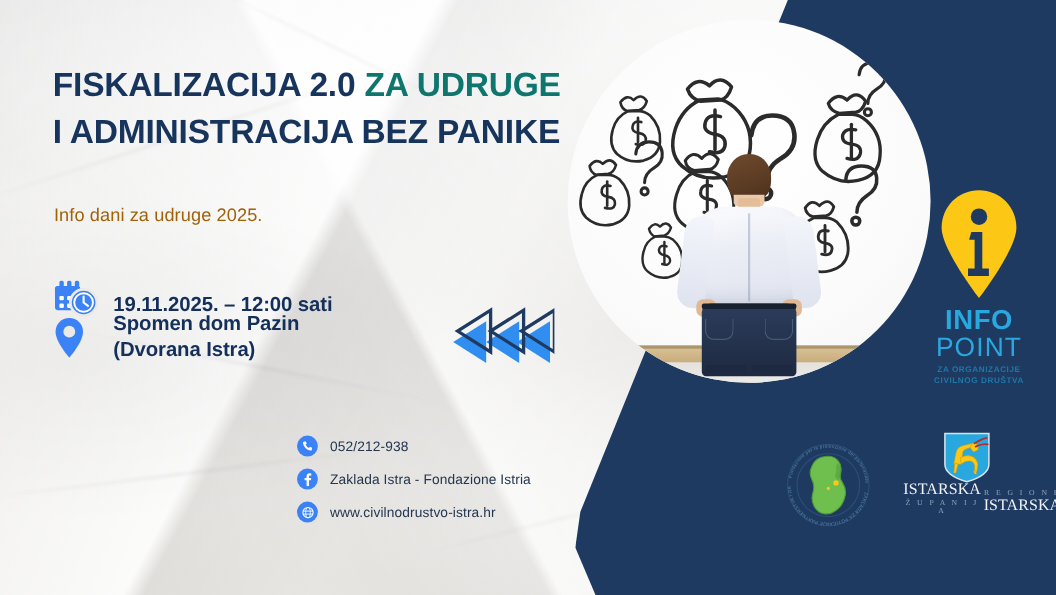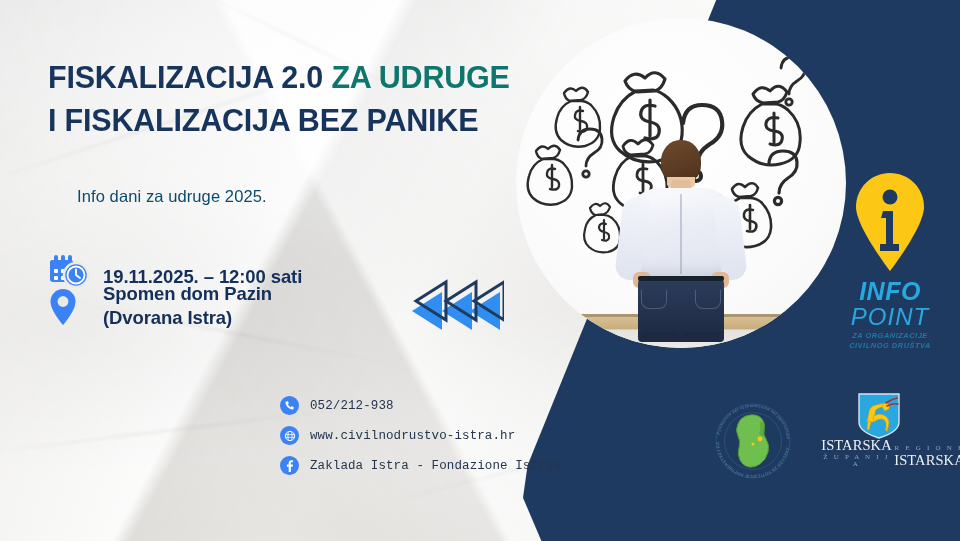--- a/index.html
+++ b/index.html
@@ -164,23 +164,22 @@
     color: #17355c;
   }
   .headline .accent { color: #0f766e; }
   .headline .l2 { display: block; }
 
   .subtitle {
     position: absolute;
     left: 49px;
     top: 187px;
     font-size: 16.5px;
-    color: #0c4a6e;
+    color: #a16207;
     letter-spacing: .1px;
-    margin-left: 28px;
   }
 
   .detail-row {
     position: absolute;
     display: flex;
     align-items: flex-end;
     gap: 14px;
   }
   .detail-date { left: 49px; top: 255px; }
   .detail-place { left: 49px; top: 280px; }
@@ -188,26 +187,25 @@
     font-size: 18.5px;
     font-weight: 700;
     color: #14305a;
     line-height: 1.28;
     letter-spacing: -0.1px;
     padding-top: 2px;
   }
 
   .contact {
     position: absolute;
-    left: 280px;
+    left: 270px;
     top: 396px;
     display: flex;
     flex-direction: column;
     gap: 11px;
-    font-family: Liberation Mono, monospace;
   }
   .contact-row { display: flex; align-items: center; gap: 11px; }
   .contact-text {
     font-size: 12.5px;
     color: #24364f;
     letter-spacing: .1px;
   }
   .c-badge {
     width: 19px; height: 19px; border-radius: 50%;
     background: #3b82f6;
@@ -215,21 +213,20 @@
     flex: 0 0 19px;
   }
 
   
   .infopoint {
     position: absolute;
     left: 829px;
     top: 171px;
     width: 122px;
     text-align: center;
-    font-style: italic;
   }
   .ip-info {
     font-size: 25px; font-weight: 700; letter-spacing: .5px;
     color: #29a8e0; line-height: 1; margin-top: 4px;
   }
   .ip-point {
     font-size: 24px; font-weight: 400; letter-spacing: 1px;
     color: #29a8e0; line-height: 1.05;
   }
   .ip-tag {
@@ -362,21 +359,21 @@
       <div class="m-pocket r"></div>
       <div class="m-legs">
         <div class="m-leg l"></div>
         <div class="m-leg r"></div>
       </div>
     </div>
   </div>
 
   <div class="headline">
     <span>FISKALIZACIJA 2.0 </span><span class="accent">ZA UDRUGE</span>
-    <span class="l2">I FISKALIZACIJA BEZ PANIKE</span>
+    <span class="l2">I ADMINISTRACIJA BEZ PANIKE</span>
   </div>
 
   <div class="subtitle">Info dani za udruge 2025.</div>
 
   <div class="detail-row detail-date">
     <svg width="40" height="34" viewBox="0 0 40 34">
       <rect x="1" y="5" width="23" height="22" rx="3" fill="#3b82f6"></rect>
       <rect x="1" y="5" width="23" height="6" rx="3" fill="#3b82f6"></rect>
       <rect x="5" y="0" width="4" height="7" rx="2" fill="#3b82f6"></rect>
       <rect x="12" y="0" width="4" height="7" rx="2" fill="#3b82f6"></rect>
@@ -419,35 +416,35 @@
     <div class="contact-row">
       <span class="c-badge">
         <svg width="11" height="11" viewBox="0 0 16 16">
             <path d="M3.2 2.2 l2.4 -.4 1.5 3 -1.6 1.3 a8 8 0 0 0 4.4 4.4 l1.3 -1.6 3 1.5 -.4 2.4 a1.4 1.4 0 0 1 -1.5 1.1 C7.3 13.5 2.5 8.7 2.1 3.7 a1.4 1.4 0 0 1 1.1 -1.5z" fill="#ffffff"></path>
           </svg>
       </span>
       <span class="contact-text">052/212-938</span>
     </div>
     <div class="contact-row">
       <span class="c-badge">
+        <svg width="11" height="12" viewBox="0 0 12 14">
+            <path d="M7.6 14 V7.8 h2.1 l.32 -2.45 H7.6 V3.78 c0 -.71 .2 -1.19 1.21 -1.19 h1.29 V.4 A17 17 0 0 0 8.21 .3 C6.35 .3 5.08 1.44 5.08 3.53 v1.82 H2.96 V7.8 h2.12 V14z" fill="#ffffff"></path>
+          </svg>
+      </span>
+      <span class="contact-text">Zaklada Istra - Fondazione Istria</span>
+    </div>
+    <div class="contact-row">
+      <span class="c-badge">
         <svg width="12" height="12" viewBox="0 0 16 16">
           <circle cx="8" cy="8" r="6.2" fill="none" stroke="#ffffff" stroke-width="1.3"></circle>
           <ellipse cx="8" cy="8" rx="2.8" ry="6.2" fill="none" stroke="#ffffff" stroke-width="1.1"></ellipse>
           <path d="M2 6.2 h12 M2 9.8 h12" stroke="#ffffff" stroke-width="1.1"></path>
         </svg>
       </span>
       <span class="contact-text">www.civilnodrustvo-istra.hr</span>
-    </div>
-    <div class="contact-row">
-      <span class="c-badge">
-        <svg width="11" height="12" viewBox="0 0 12 14">
-            <path d="M7.6 14 V7.8 h2.1 l.32 -2.45 H7.6 V3.78 c0 -.71 .2 -1.19 1.21 -1.19 h1.29 V.4 A17 17 0 0 0 8.21 .3 C6.35 .3 5.08 1.44 5.08 3.53 v1.82 H2.96 V7.8 h2.12 V14z" fill="#ffffff"></path>
-          </svg>
-      </span>
-      <span class="contact-text">Zaklada Istra - Fondazione Istria</span>
     </div>
   </div>
 
   <div class="infopoint">
     <svg width="74" height="104" viewBox="0 0 74 104" style="display:block;margin:0 auto;">
       <path d="M37 2 C18 2 3 17 3 36 C3 56 37 100 37 100 C37 100 71 56 71 36 C71 17 56 2 37 2 Z" fill="#fdc716"></path>
       <circle cx="37" cy="26" r="7.5" fill="#1e3a60"></circle>
       <path d="M30 40 h10 v33 h6 v7 H27 v-7 h6 V47 h-5 z" fill="#1e3a60"></path>
     </svg>
     <div class="ip-info">INFO</div>

